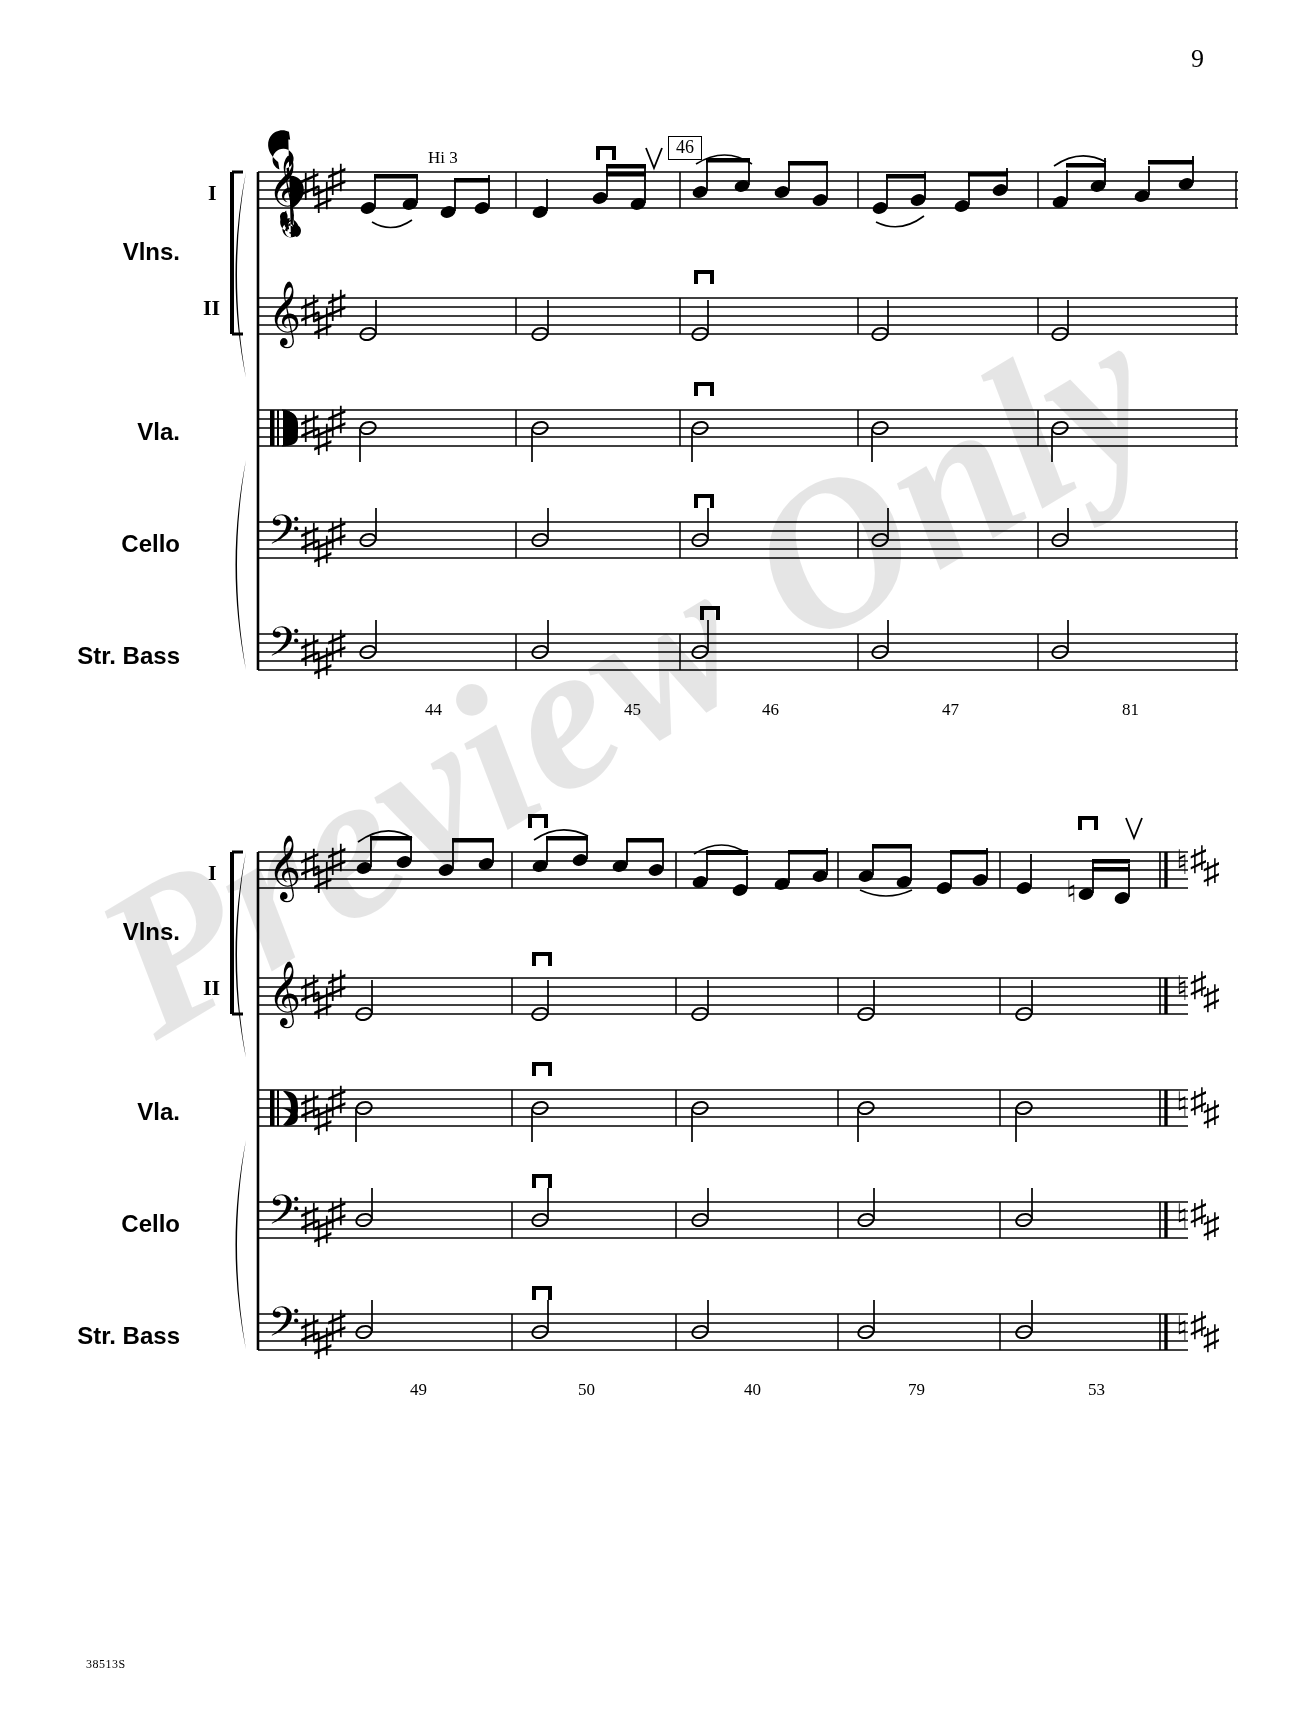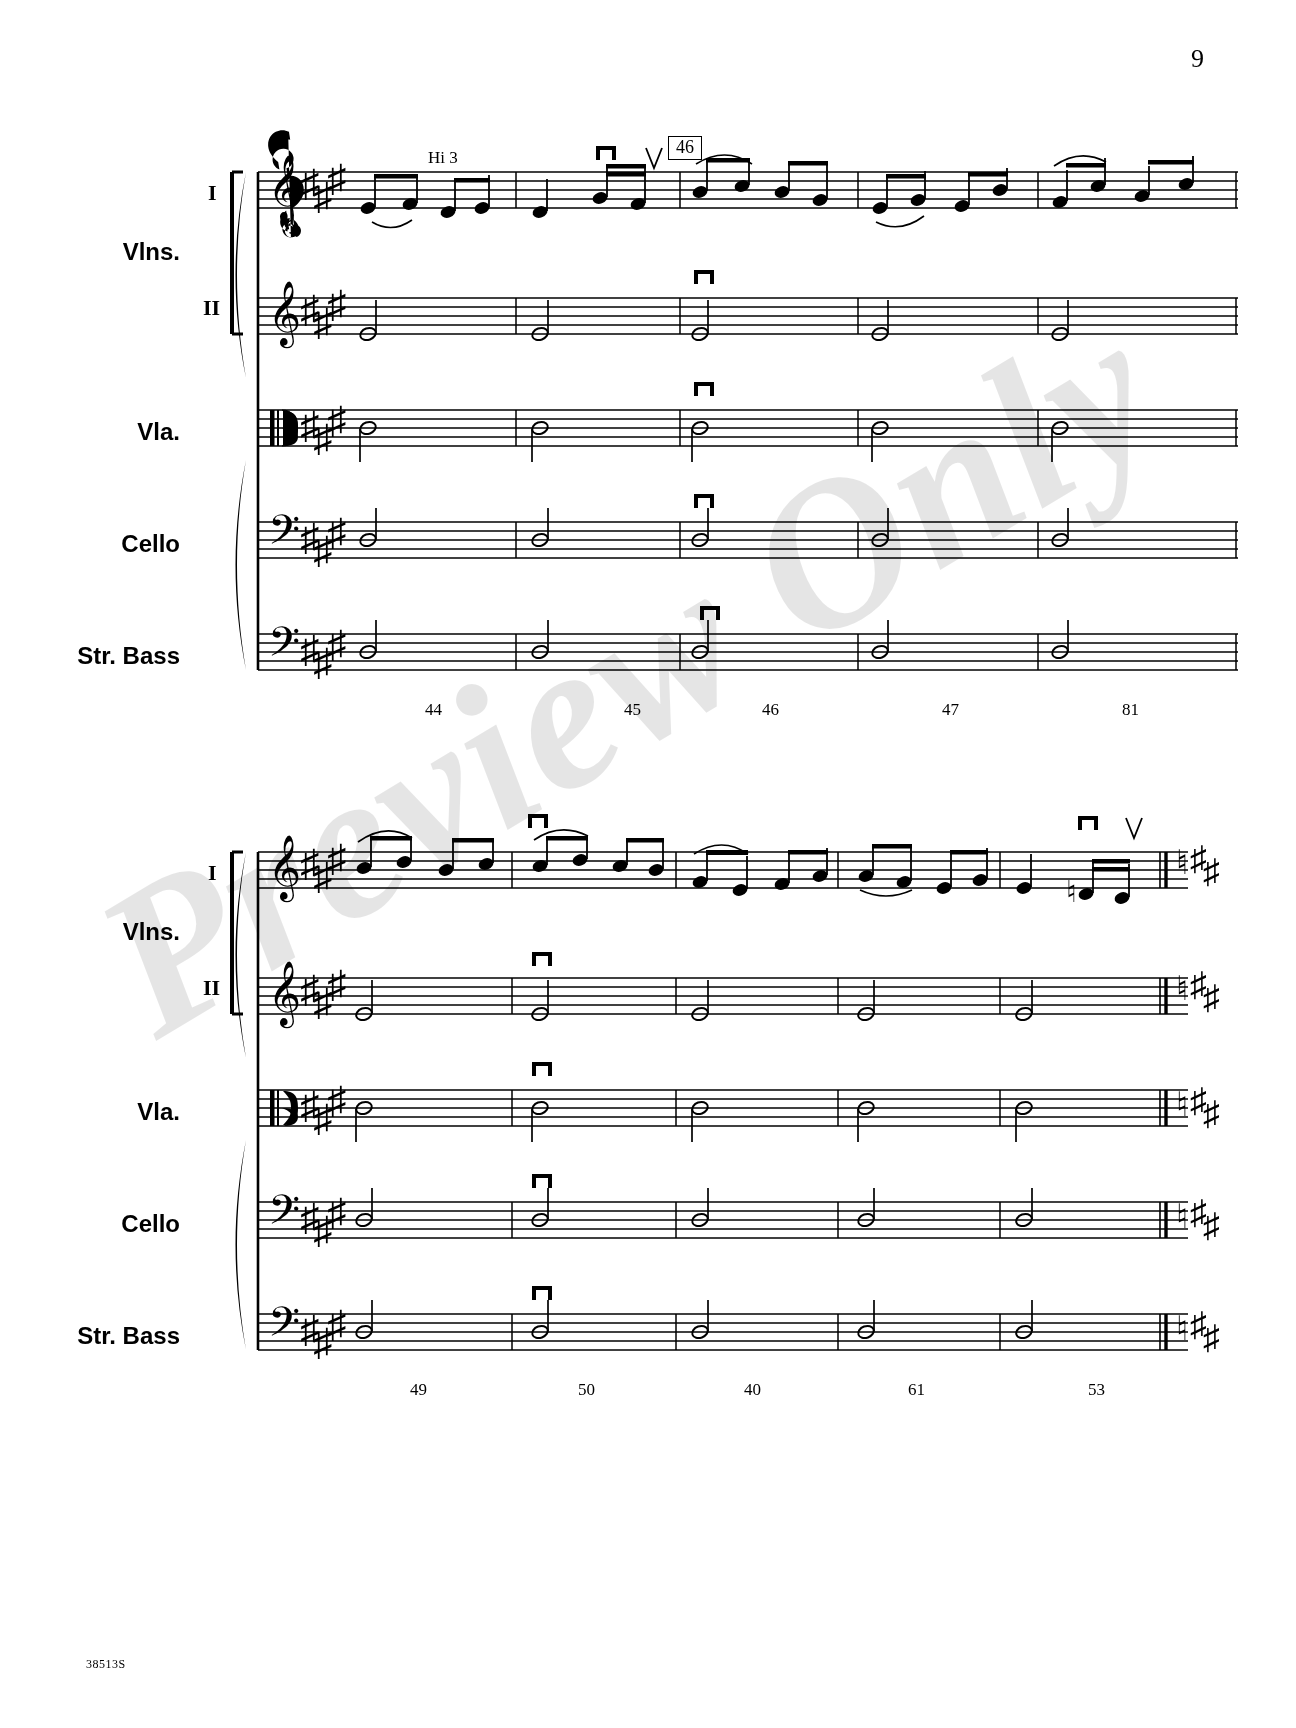--- a/index.html
+++ b/index.html
@@ -377,21 +377,21 @@
   <div class="instr-label" style="left:60px; top:288px; width:120px;">Vla.</div>
   <div class="instr-label" style="left:52px; top:400px; width:128px;">Cello</div>
   <div class="instr-label" style="left:30px; top:512px; width:150px;">Str. Bass</div>
 
   <div class="part-number" style="left:208px; top:50px;">I</div>
   <div class="part-number" style="left:203px; top:165px;">II</div>
 
   <div class="measure-number" style="left:410px; top:570px;">49</div>
   <div class="measure-number" style="left:578px; top:570px;">50</div>
   <div class="measure-number" style="left:744px; top:570px;">40</div>
-  <div class="measure-number" style="left:908px; top:570px;">61</div>
+  <div class="measure-number" style="left:908px; top:570px;">79</div>
   <div class="measure-number" style="left:1088px; top:570px;">53</div>
 
   <svg width="1296" height="610" viewBox="0 0 1296 610">
     <defs>
       <g id="s2-staff">
         <line x1="0" y1="0" x2="930" y2="0" stroke="#000" stroke-width="1.3"></line>
         <line x1="0" y1="9" x2="930" y2="9" stroke="#000" stroke-width="1.3"></line>
         <line x1="0" y1="18" x2="930" y2="18" stroke="#000" stroke-width="1.3"></line>
         <line x1="0" y1="27" x2="930" y2="27" stroke="#000" stroke-width="1.3"></line>
         <line x1="0" y1="36" x2="930" y2="36" stroke="#000" stroke-width="1.3"></line>

